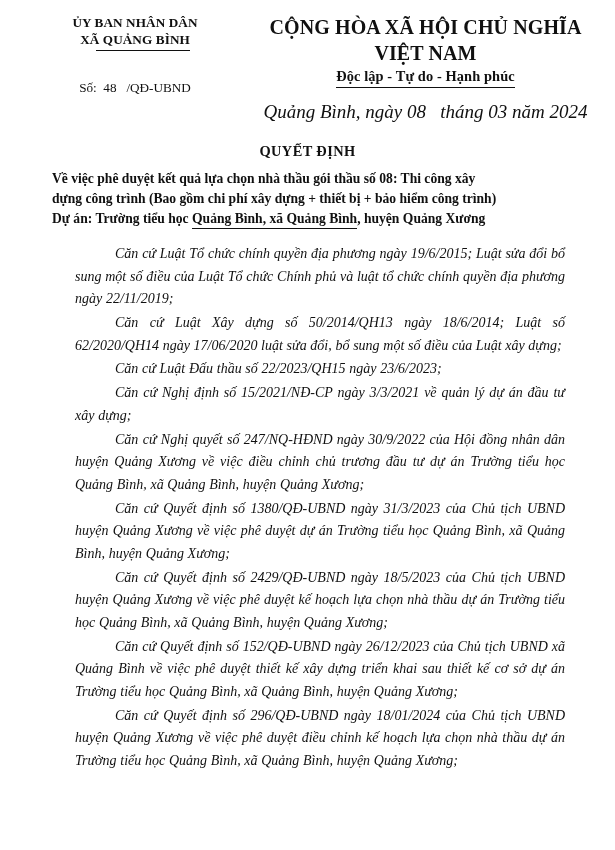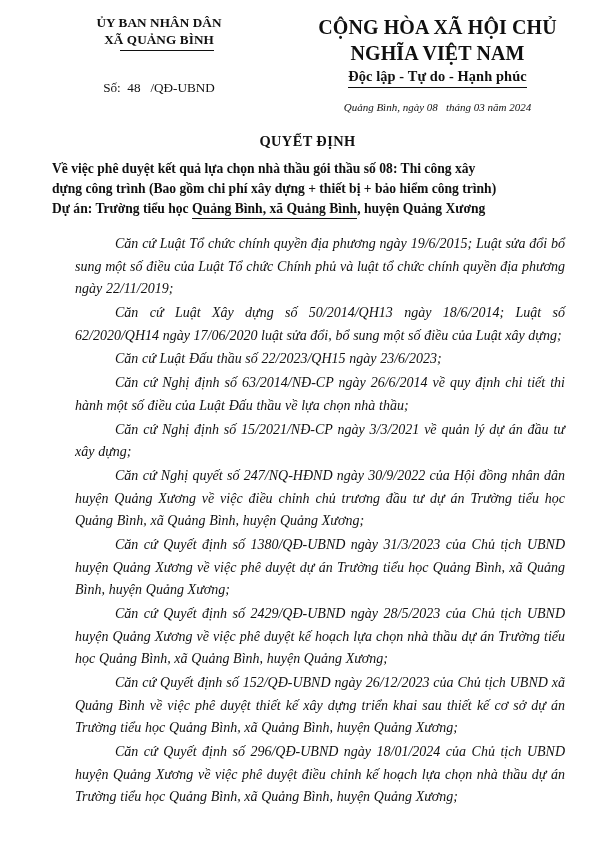--- a/index.html
+++ b/index.html
@@ -16,21 +16,21 @@
     overflow: hidden;
     font-family: "Liberation Serif", "DejaVu Serif", serif;
     color: #101010;
     box-sizing: border-box;
   }
 
   
   .doc-header {
     display: flex;
     align-items: flex-start;
-    padding: 14px 22px 0 36px;
+    padding: 14px 22px 0 12px;
   }
   .header-left {
     width: 246px;
     flex: 0 0 246px;
     text-align: center;
   }
   .header-right {
     flex: 1 1 auto;
     text-align: center;
   }
@@ -59,21 +59,21 @@
   }
   .org-line2 .u-inline::after { left: 16px; right: 0; }
 
   .doc-number {
     margin-top: 30px;
     font-size: 13.2px;
     white-space: pre;
   }
   .doc-place-date {
     margin-top: 14px;
-    font-size: 11px;
+    font-size: 19px;
     font-style: italic;
     white-space: pre;
   }
 
   
   .title-block {
     margin-top: 20px;
     text-align: center;
   }
   .decision-word {
@@ -152,22 +152,21 @@
       <span>dựng công trình (Bao gồm chi phí xây dựng + thiết bị + bảo hiểm công trình)</span><br>
       <span>Dự án: Trường tiểu học </span><span class="u-part">Quảng Bình, xã Quảng Bình</span><span>, huyện Quảng Xương</span>
     </div>
 
   </div>
 
   <div class="body-block">
     <p>Căn cứ Luật Tổ chức chính quyền địa phương ngày 19/6/2015;  Luật sửa đổi bổ sung một số điều của Luật Tổ chức Chính phủ và luật tổ chức chính quyền địa phương ngày 22/11/2019;</p>
     <p>Căn cứ Luật Xây dựng số 50/2014/QH13 ngày 18/6/2014; Luật số 62/2020/QH14 ngày 17/06/2020 luật sửa đổi, bổ sung một số điều của Luật xây dựng;</p>
     <p>Căn cứ Luật Đấu thầu số 22/2023/QH15 ngày 23/6/2023;</p>
-    <p>Căn cứ Nghị định số 63/2014/NĐ-CP ngày 26/6/2014 về quy định chi tiết thi hành một số điều của Luật Đấu thầu về lựa chọn nhà thầu;</p>
     <p>Căn cứ Nghị định số 15/2021/NĐ-CP ngày 3/3/2021 về quản lý dự án đầu tư xây dựng;</p>
     <p>Căn cứ Nghị quyết số 247/NQ-HĐND ngày 30/9/2022 của Hội đồng nhân dân huyện Quảng Xương về việc điều chỉnh chủ trương đầu tư dự án Trường tiểu học Quảng Bình, xã Quảng Bình, huyện Quảng Xương;</p>
     <p>Căn cứ Quyết định số 1380/QĐ-UBND ngày 31/3/2023 của Chủ tịch UBND huyện Quảng Xương về việc phê duyệt dự án Trường tiểu học Quảng Bình, xã Quảng Bình, huyện Quảng Xương;</p>
-    <p>Căn cứ Quyết định số 2429/QĐ-UBND ngày 28/5/2023 của Chủ tịch UBND huyện Quảng Xương về việc phê duyệt kế hoạch lựa chọn nhà thầu dự án Trường tiểu học Quảng Bình, xã Quảng Bình, huyện Quảng Xương;</p>
+    <p>Căn cứ Quyết định số 2429/QĐ-UBND ngày 18/5/2023 của Chủ tịch UBND huyện Quảng Xương về việc phê duyệt kế hoạch lựa chọn nhà thầu dự án Trường tiểu học Quảng Bình, xã Quảng Bình, huyện Quảng Xương;</p>
     <p>Căn cứ Quyết định số 152/QĐ-UBND ngày 26/12/2023 của Chủ tịch UBND xã Quảng Bình về việc phê duyệt thiết kế xây dựng triển khai sau thiết kế cơ sở dự án Trường tiểu học Quảng Bình, xã Quảng Bình, huyện Quảng Xương;</p>
     <p>Căn cứ Quyết định số 296/QĐ-UBND ngày 18/01/2024 của Chủ tịch UBND huyện Quảng Xương về việc phê duyệt điều chỉnh kế hoạch lựa chọn nhà thầu dự án Trường tiểu học Quảng Bình, xã Quảng Bình, huyện Quảng Xương;</p>
   </div>
 
 </div>
 
 </body></html>

